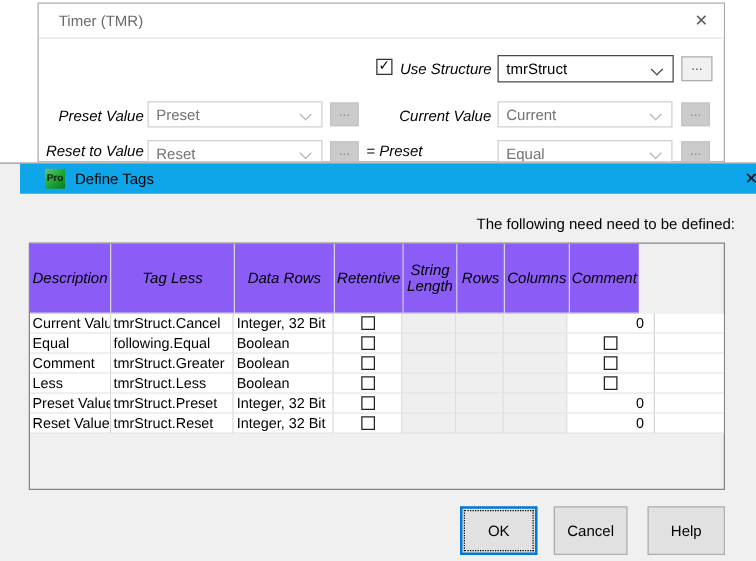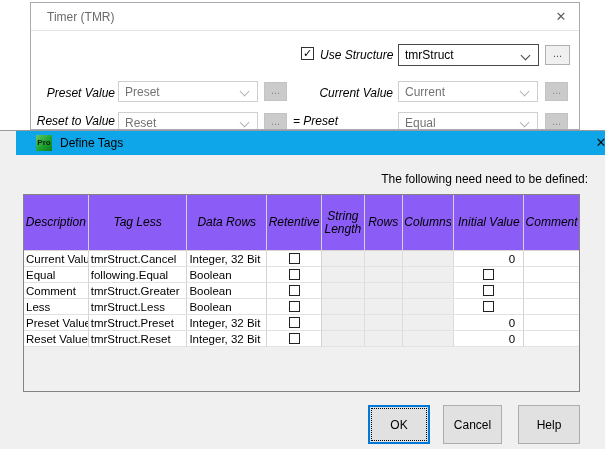--- a/index.html
+++ b/index.html
@@ -145,21 +145,20 @@
 
   <div id="tag-table-panel">
     <div class="trow" id="table-header-row">
         <div class="cell c0">Description</div>
         <div class="cell c1">Tag Less</div>
         <div class="cell c2">Data Rows</div>
         <div class="cell c3">Retentive</div>
         <div class="cell c4">String Length</div>
         <div class="cell c5">Rows</div>
         <div class="cell c6">Columns</div>
-        <div class="cell c7">Initial Value</div>
         <div class="cell c8">Comment</div>
       </div>
     <div id="table-body">
         <div class="trow">
           <div class="cell c0 text">Current Value</div>
           <div class="cell c1 text">tmrStruct.Cancel</div>
           <div class="cell c2 text">Integer, 32 Bit</div>
           <div class="cell c3 cbcell">
             <span class="grid-cb"></span>
           </div>

